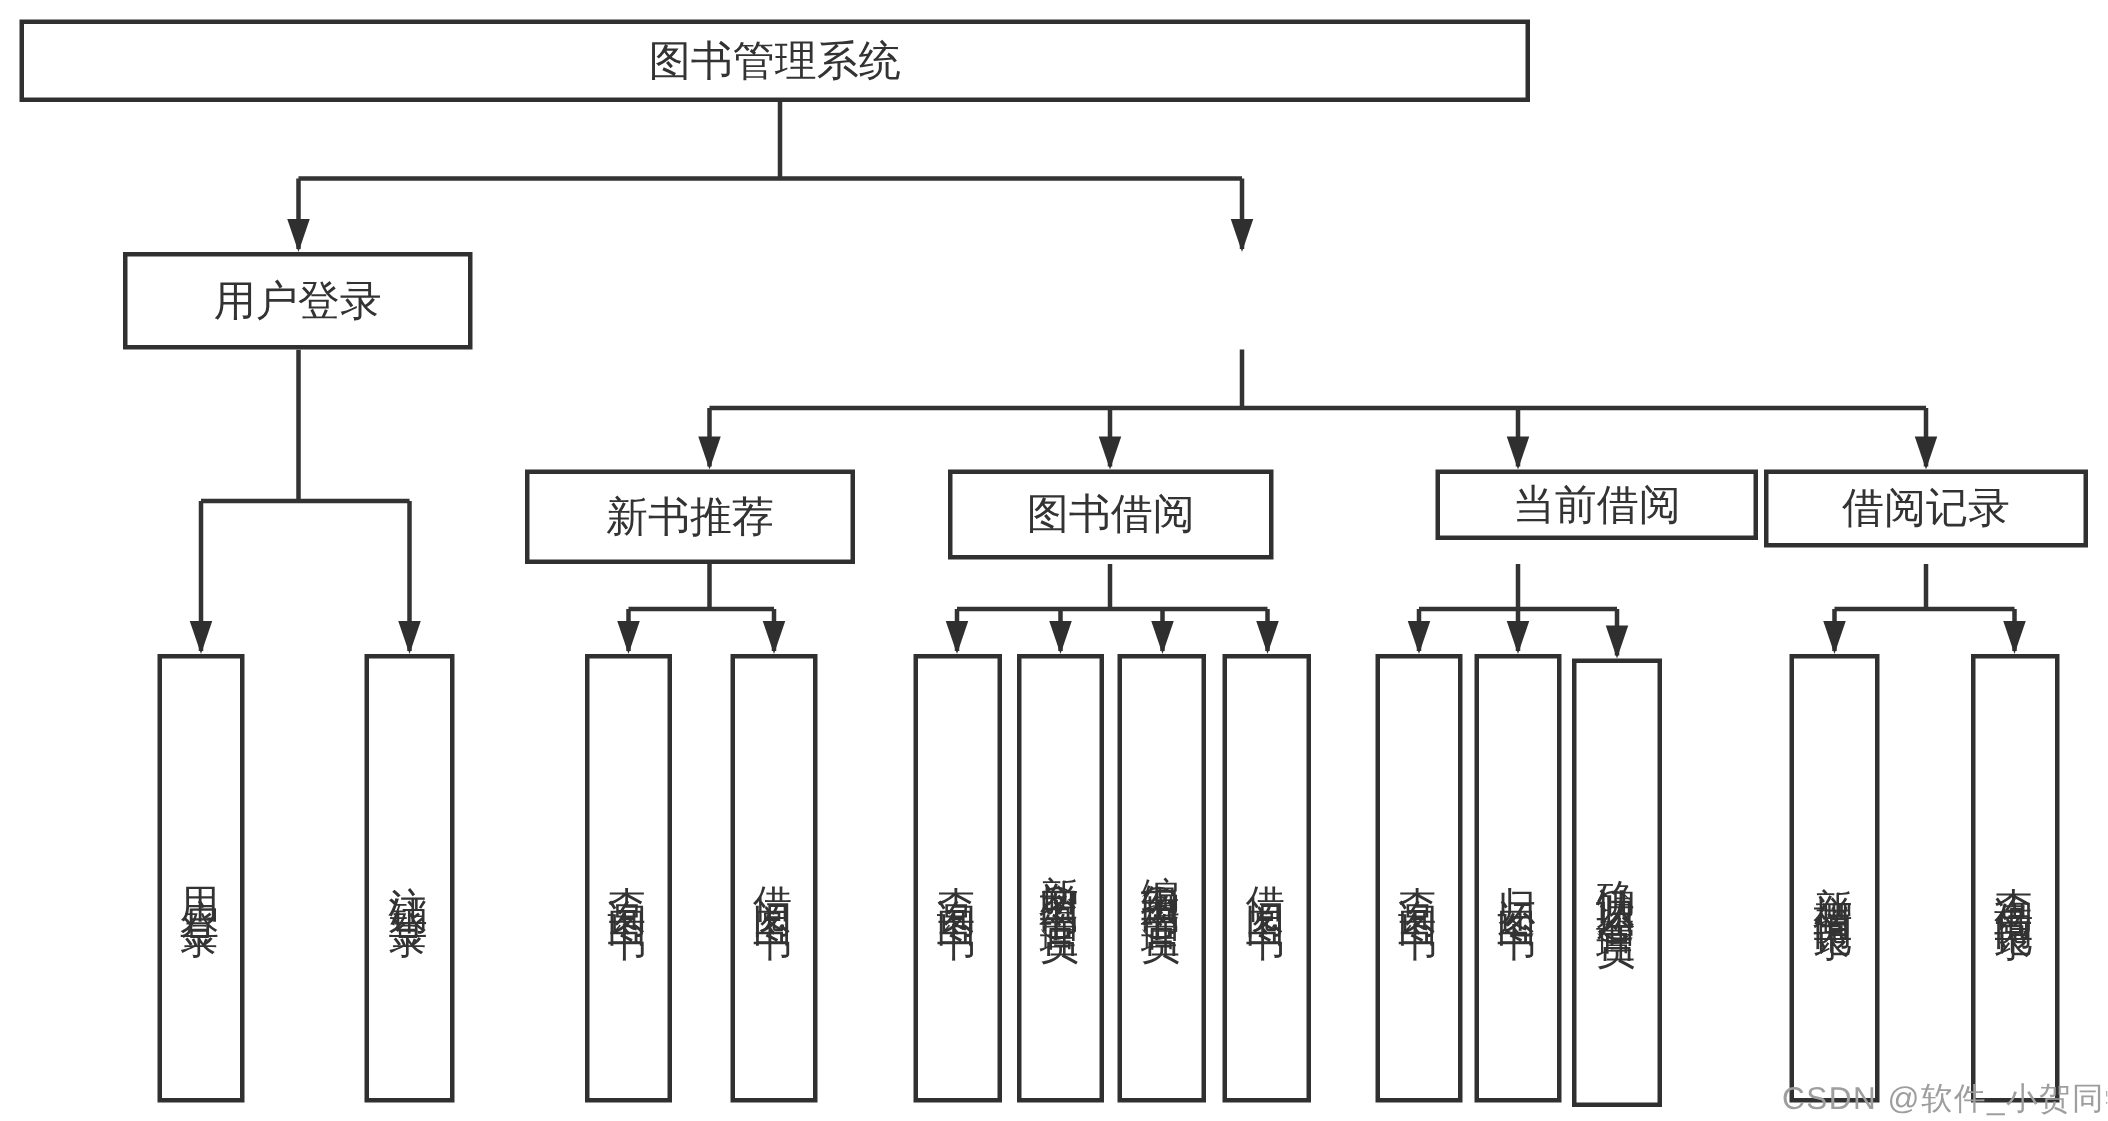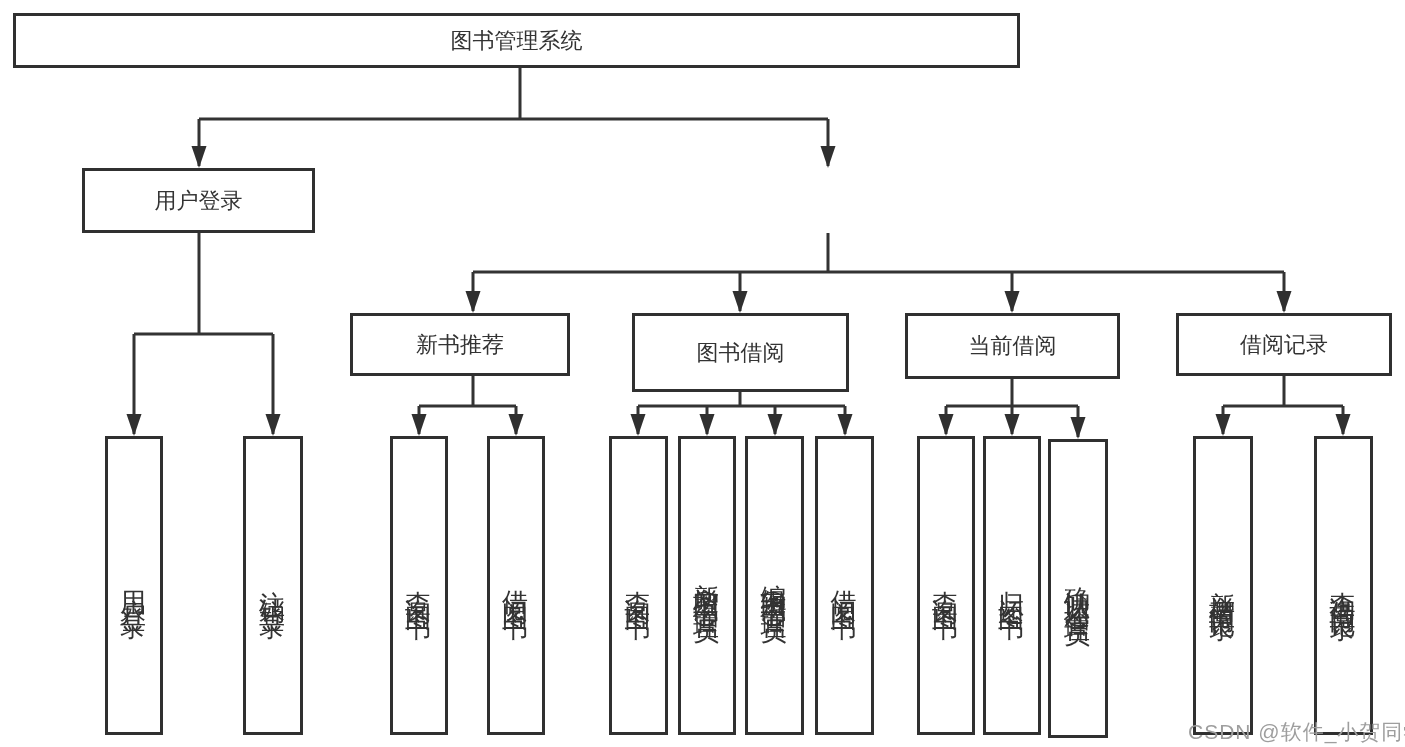--- a/index.html
+++ b/index.html
@@ -8,21 +8,21 @@
     width:1405px;height:747px;
     background:#ffffff;
     font-family:"Liberation Sans",sans-serif;
     overflow:hidden;
   }
   .wires{position:absolute;left:0;top:0;width:1405px;height:747px;pointer-events:none;}
   .box{
     position:absolute;box-sizing:border-box;
     border:3px solid #303030;background:#ffffff;
     display:flex;align-items:center;justify-content:center;
-    color:#333333;font-size:22px;
+    color:#333333;font-size:28px;
     white-space:nowrap;z-index:2;
   }
   .vbox{
     writing-mode:vertical-rl;text-orientation:mixed;
     font-size:26px;letter-spacing:8px;
     top:436px;height:299px;
   }
   .ls-tight{letter-spacing:5px;}
   .watermark{
     position:absolute;z-index:5;
@@ -76,23 +76,23 @@
       <use href="#arw" transform="translate(1223,436)"></use>
       <use href="#arw" transform="translate(1343,436)"></use>
     </g>
   </svg>
 
   <div class="box" style="left:13px;top:13px;width:1007px;height:55px">图书管理系统</div>
 
   <div class="box" style="left:82px;top:168px;width:233px;height:65px">用户登录</div>
 
   <div class="box" style="left:350px;top:313px;width:220px;height:63px">新书推荐</div>
-  <div class="box" style="left:632px;top:313px;width:217px;height:79px">图书借阅</div>
-  <div class="box" style="left:905px;top:313px;width:215px;height:66px">当前借阅</div>
-  <div class="box" style="left:1176px;top:313px;width:216px;height:63px">借阅记录</div>
+  <div class="box" style="left:632px;top:313px;width:217px;height:60px">图书借阅</div>
+  <div class="box" style="left:957px;top:313px;width:215px;height:47px">当前借阅</div>
+  <div class="box" style="left:1176px;top:313px;width:216px;height:52px">借阅记录</div>
 
   <div class="box vbox" style="left:105px;width:58px">用户登录</div>
   <div class="box vbox" style="left:243px;width:60px">注销登录</div>
 
   <div class="box vbox" style="left:390px;width:58px">查询图书</div>
   <div class="box vbox" style="left:487px;width:58px">借阅图书</div>
 
   <div class="box vbox" style="left:609px;width:59px">查询图书</div>
   <div class="box vbox ls-tight" style="left:678px;width:58px">新增图书（管理员）</div>
   <div class="box vbox ls-tight" style="left:745px;width:59px">编辑图书（管理员）</div>

